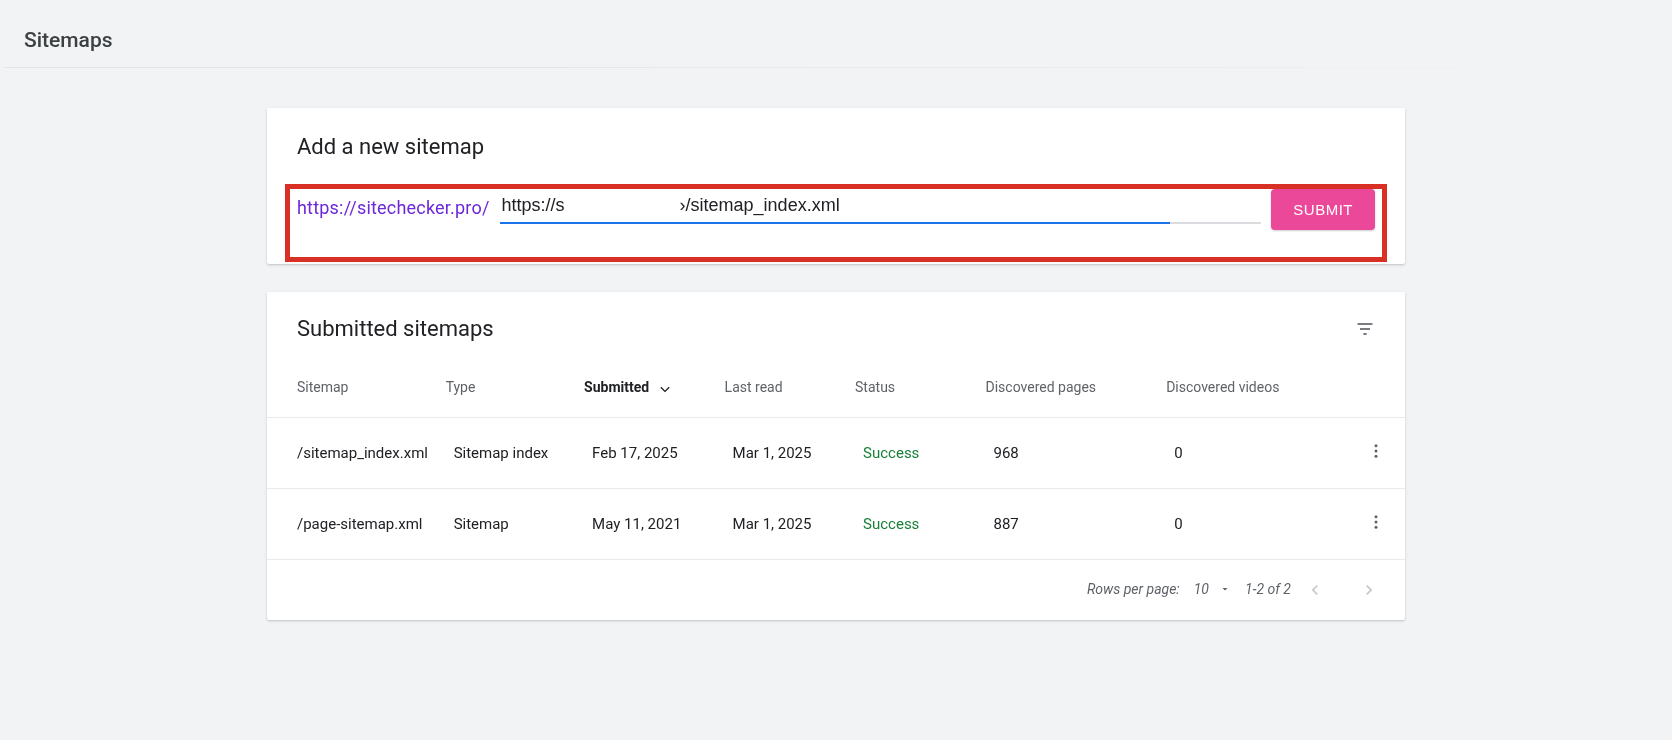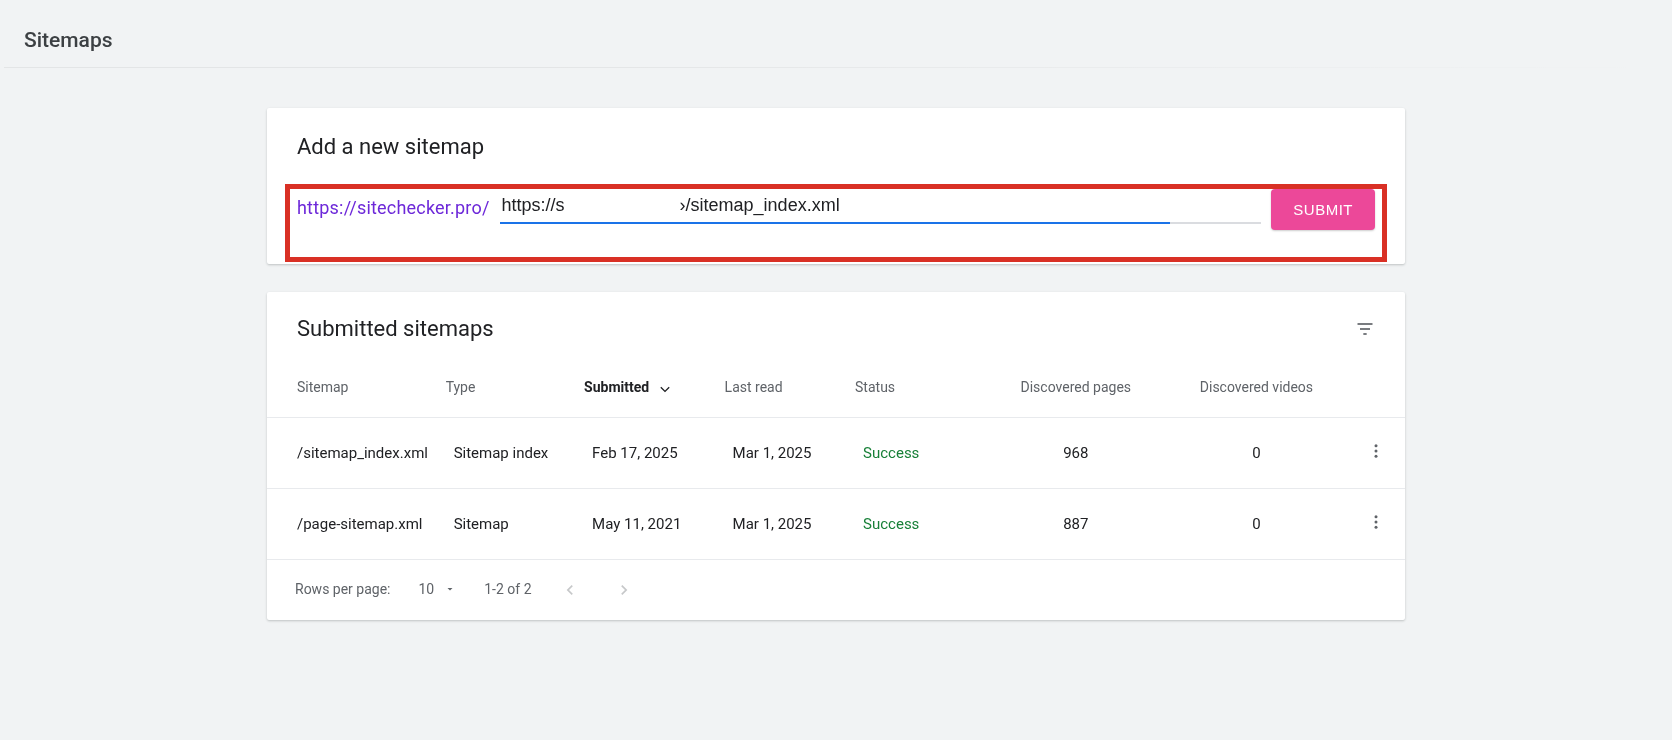--- a/index.html
+++ b/index.html
@@ -75,30 +75,30 @@
     
     .sub-header { display:flex; align-items:center; justify-content:space-between; padding: 24px 30px 8px; }
     .sub-title { font-size: 22px; font-weight: 400; color: #202124; }
     .filter-icon { width: 20px; height: 20px; cursor: pointer; }
 
     table { width: 100%; border-collapse: collapse; }
     thead th {
       text-align: left; font-size: 14px; font-weight: 400; color: #5f6368;
       padding: 30px 0 22px 0; border-bottom:1px solid #e8eaed;
     }
-    thead th.num, tbody td.num { text-align: center; }
+    thead th.num, tbody td.num { text-align: left; }
     thead th.first, tbody td.first { padding-left: 30px; }
     th.actions, td.actions { width: 58px; text-align: center; }
     th.submitted { color:#202124; font-weight:700; white-space:nowrap; }
     th.submitted svg { vertical-align: -3px; margin-left: 4px; }
     tbody td { font-size: 15px; color:#202124; padding: 24px 8px; border-bottom:1px solid #e8eaed; }
     td.status { color:#188038; }
     .more-icon { cursor:pointer; width:18px; height:18px; }
 
-    .pagination { display:flex; align-items:center; gap:28px; padding: 20px 28px 22px; }
+    .pagination { display:flex; align-items:center; justify-content:flex-end; gap:14px; padding: 20px 28px 22px; font-style: italic; }
     .pg-label { font-size: 14px; color: #5f6368; }
     .pg-select { display:flex; align-items:center; gap:10px; font-size:14px; color:#5f6368; cursor:pointer; }
     .pg-nav { display:flex; gap:36px; }
     .chev-icon { width:18px; height:18px; cursor:pointer; }
     .chev-icon.disabled { opacity:0.35; cursor:default; }
   </style>
 </head>
 <body>
 
 <div class="header">

